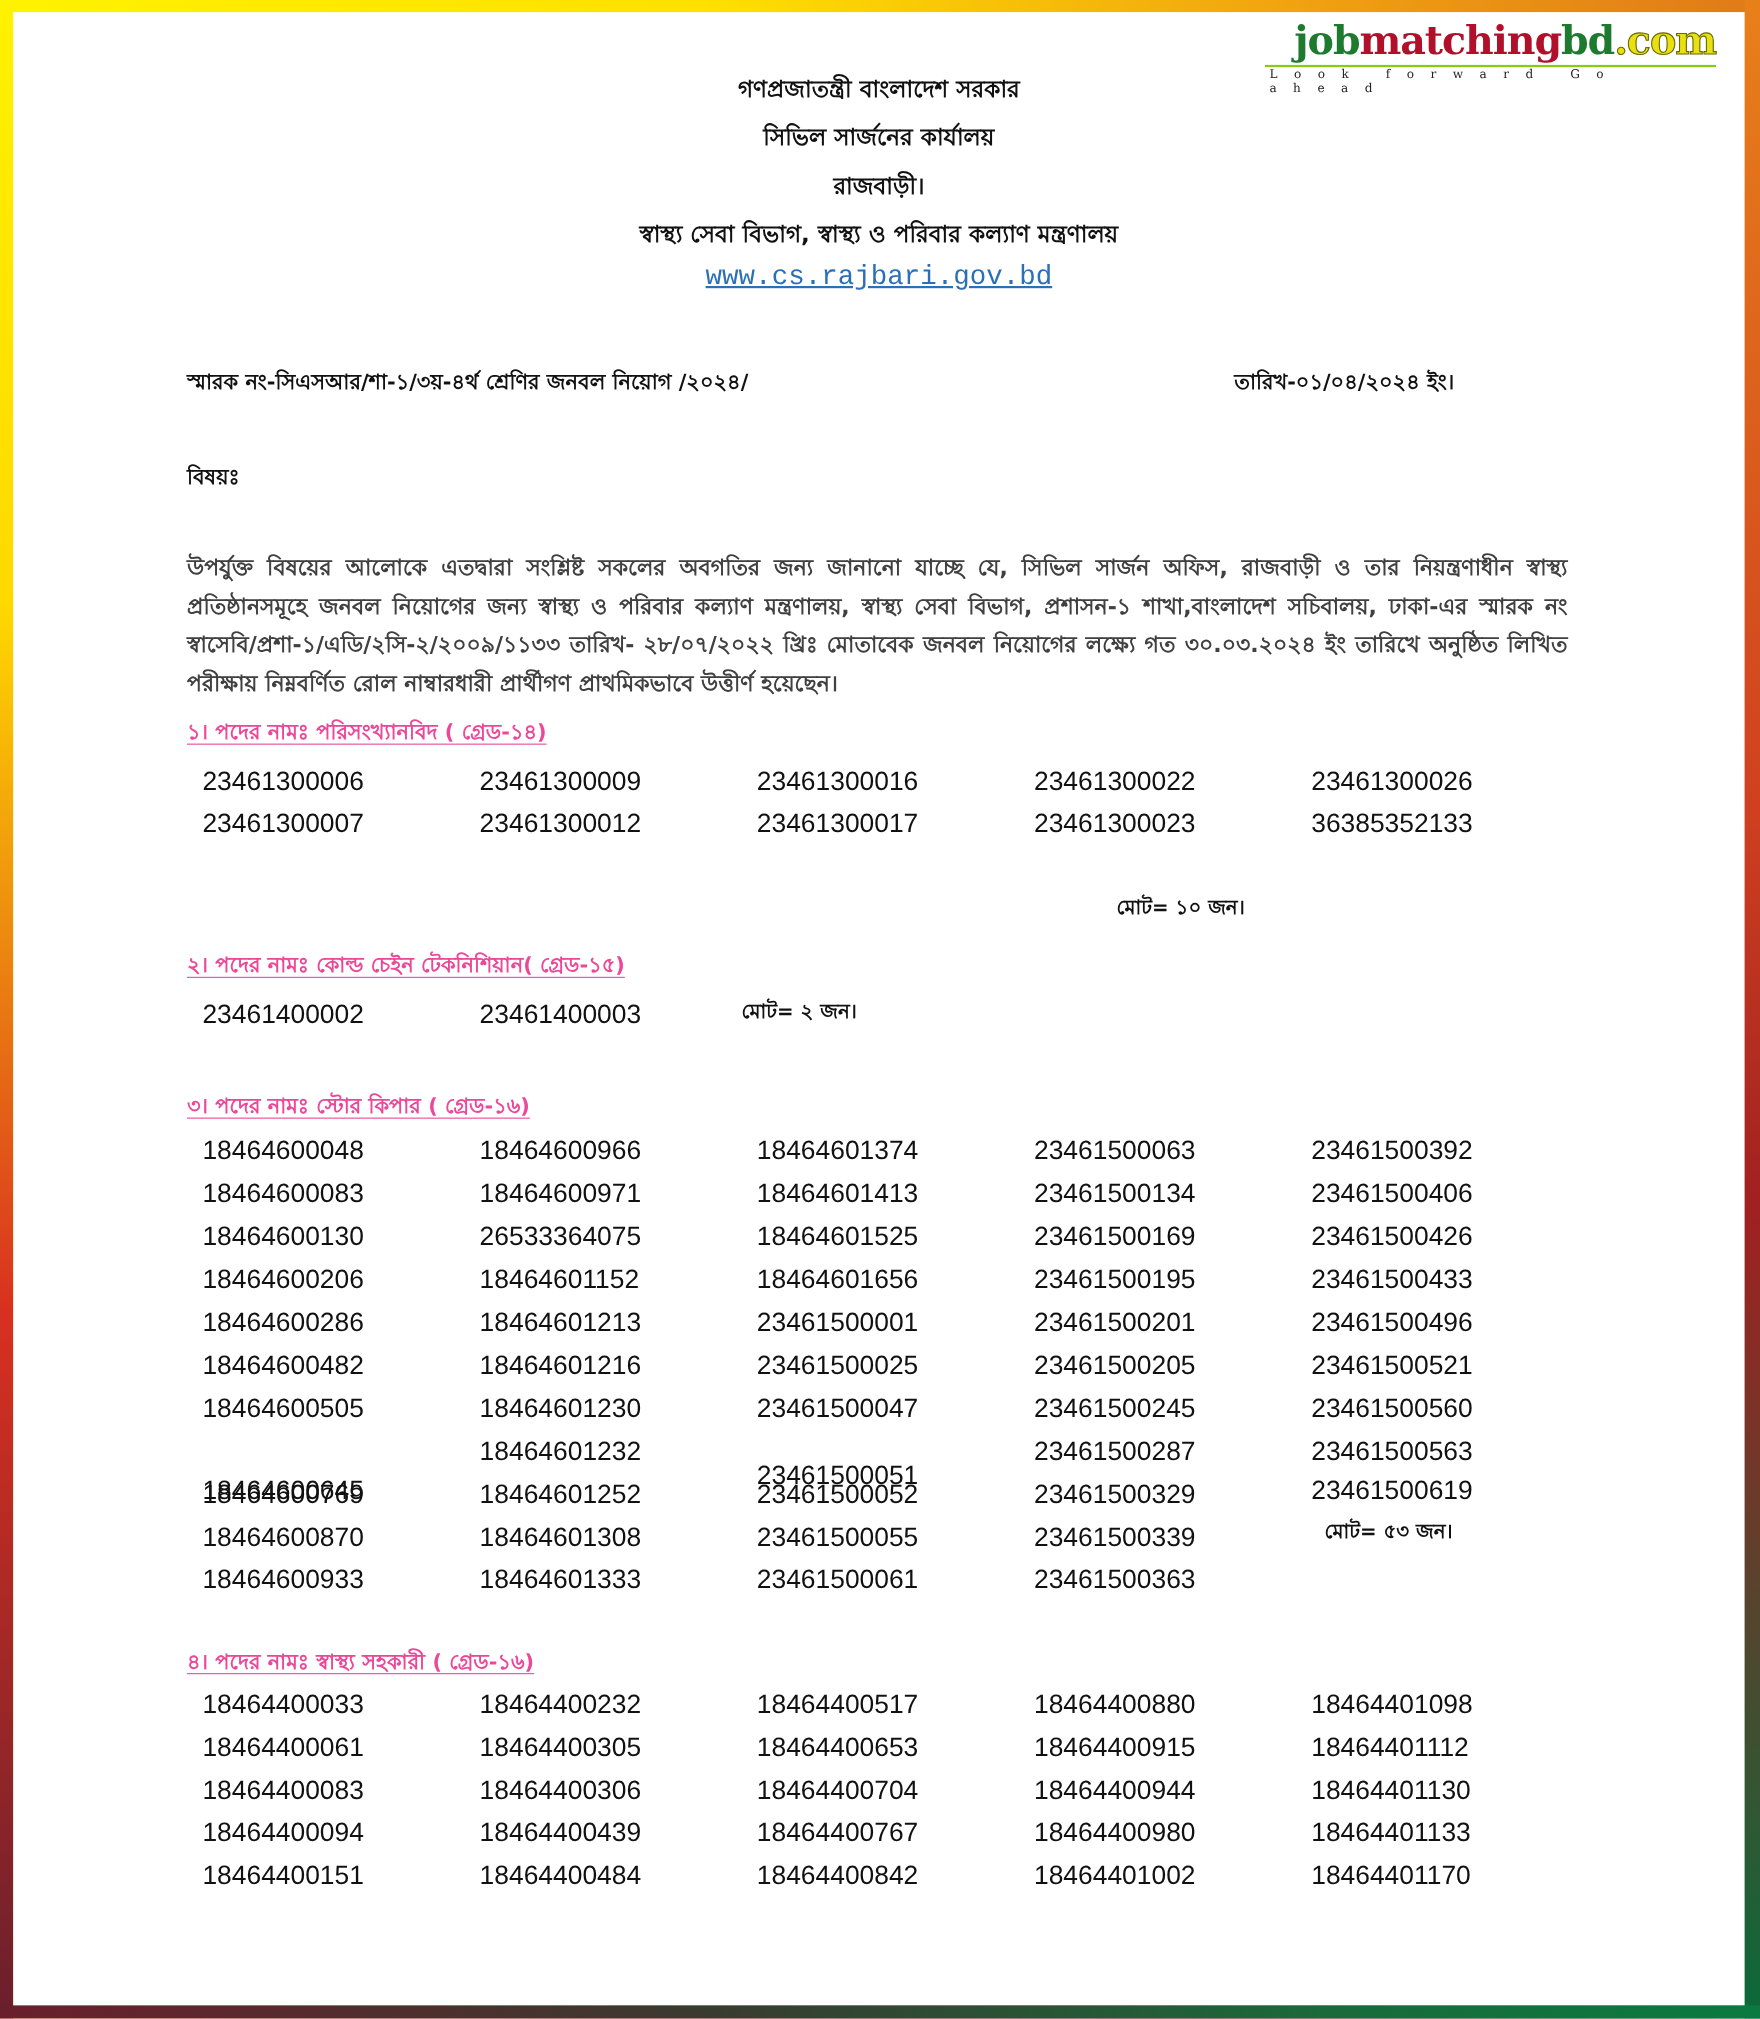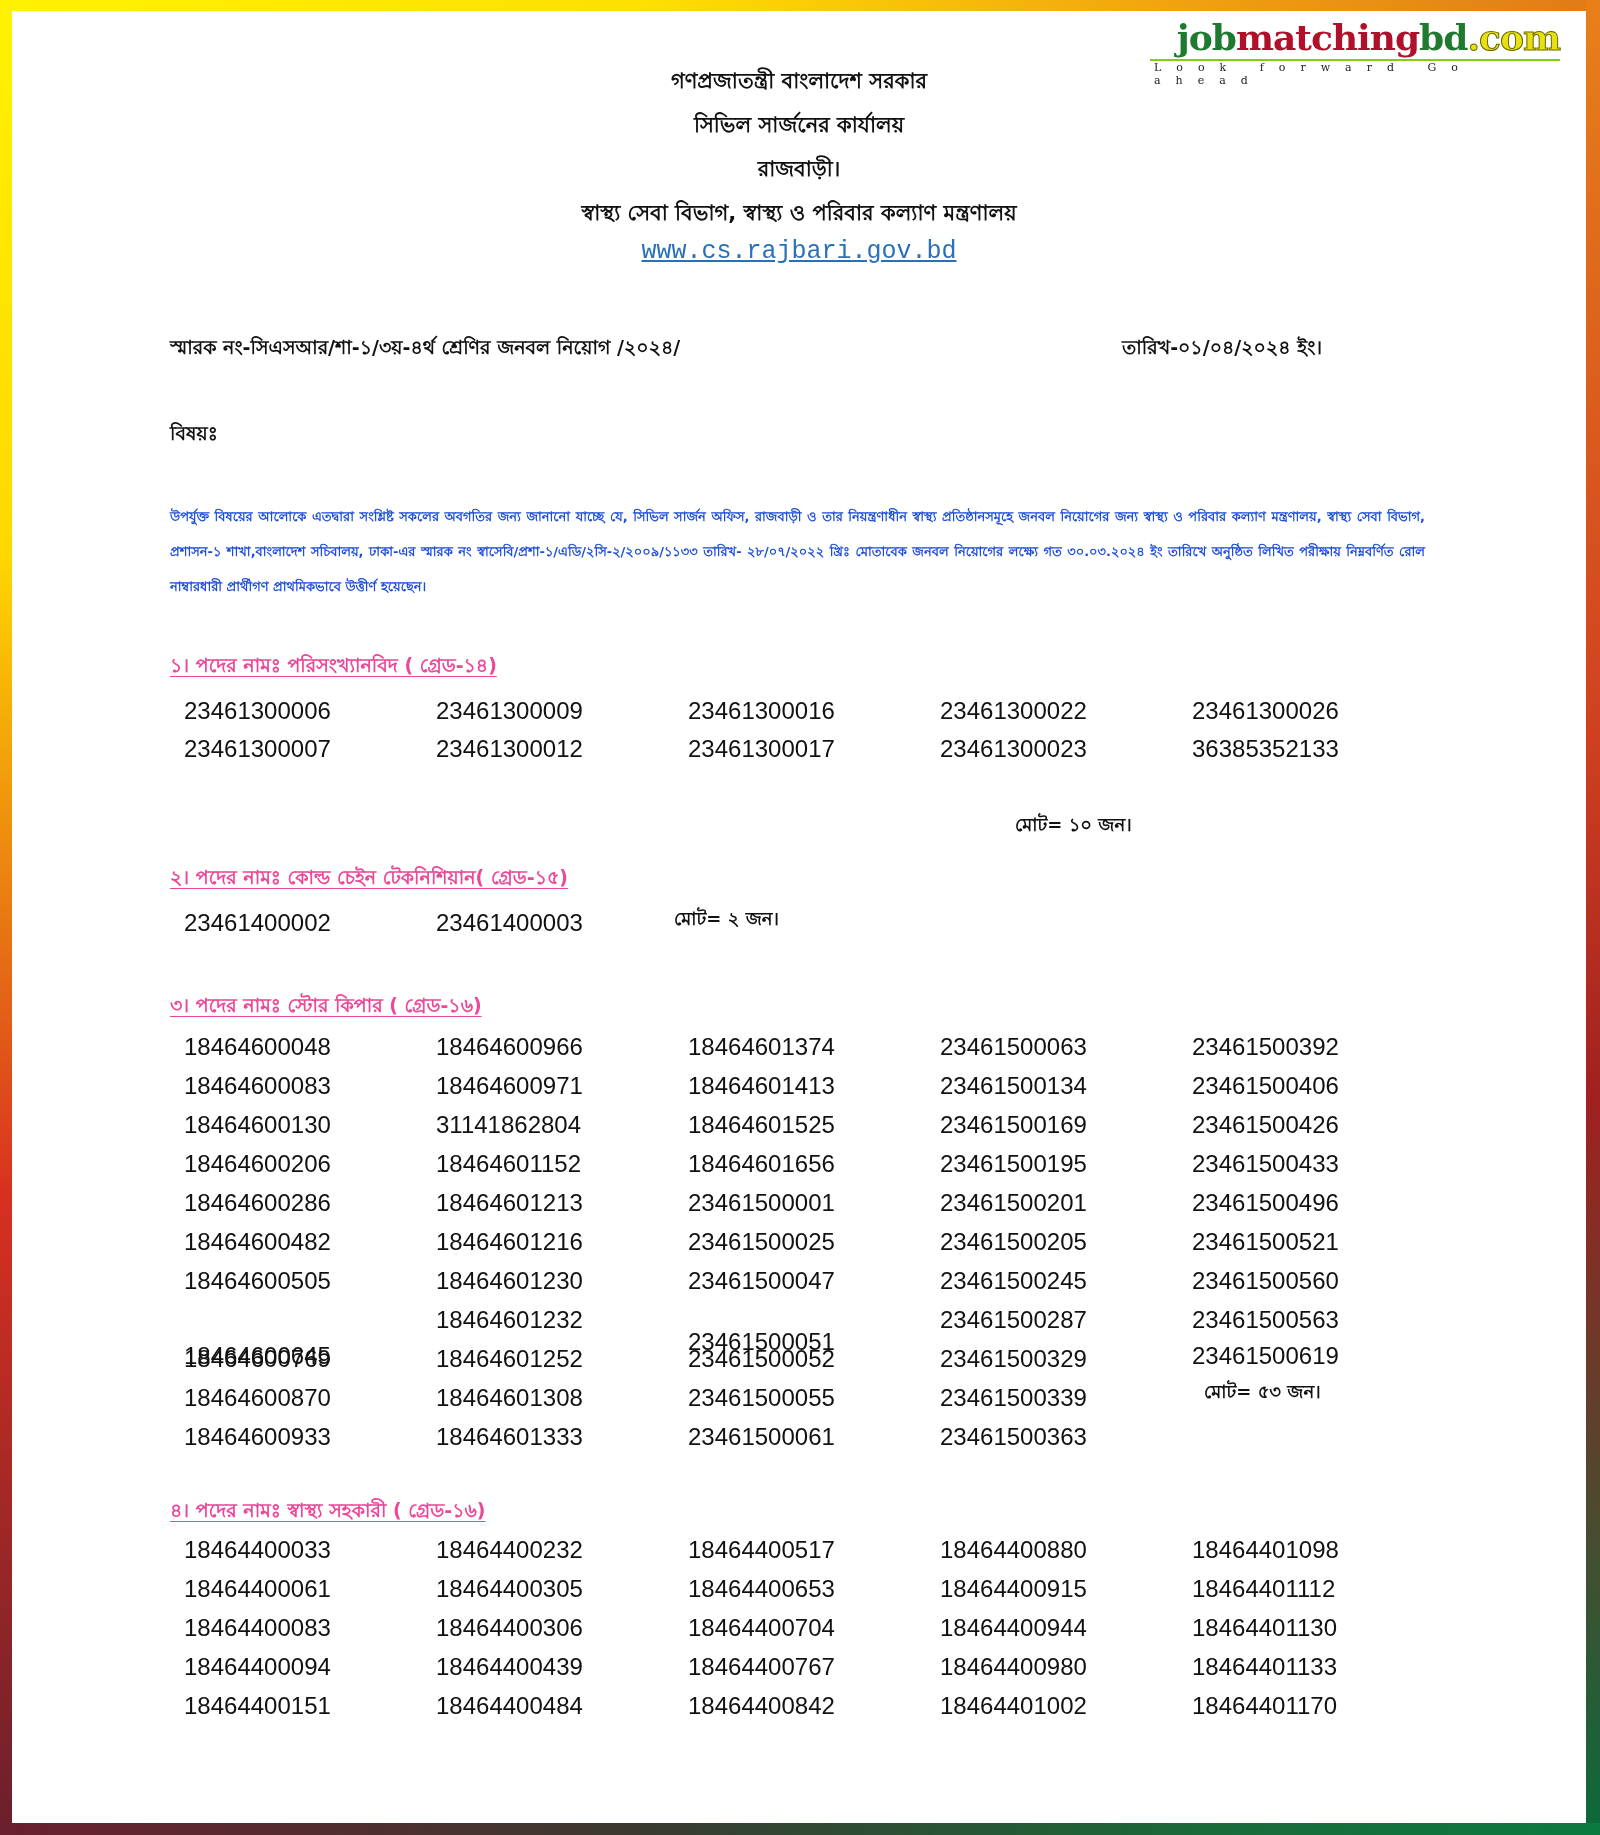--- a/index.html
+++ b/index.html
@@ -47,21 +47,21 @@
     .header { position: absolute; left: 0; width: 1574px; text-align: center; color: #111; }
     .h-line { font-size: 21px; font-weight: bold; position: absolute; left: 0; width: 100%; text-align: center; }
     .h-url {
       position: absolute; left: 0; width: 100%; text-align: center;
       font-family: Liberation Mono, monospace; font-size: 25px; color: #2a70b8; text-decoration: underline;
     }
     .memo { position: absolute; left: 158px; top: 322px; font-size: 19px; font-weight: bold; color: #111; }
     .date { position: absolute; left: 1110px; top: 322px; font-size: 19px; font-weight: bold; color: #111; }
     .subject-label { position: absolute; left: 158px; top: 408px; font-size: 19px; font-weight: bold; color: #111; }
     .subject-text { position: absolute; left: 251px; top: 408px; width: 1080px; font-size: 19px; font-weight: bold; color: #111; line-height: 31px; }
-    .body-para { position: absolute; left: 158px; top: 488px; width: 1255px; font-size: 13px; font-weight: bold; color: #1d4ed8; line-height: 35px; text-align: justify; }
+    .body-para { position: absolute; left: 158px; top: 488px; width: 1255px; font-size: 20px; font-weight: bold; color: #404040; line-height: 35px; text-align: justify; }
     .section-title {
       position: absolute; left: 158px; font-size: 19px; font-weight: bold; color: #ec4899;
       text-decoration: underline; text-underline-offset: 4px;
     }
     .roll {
       position: absolute; font-family: "Liberation Sans", sans-serif; font-size: 24px; color: #111;
       white-space: nowrap;
     }
     .total { position: absolute; font-size: 18px; font-weight: bold; color: #111; white-space: nowrap; }
   </style>
@@ -125,21 +125,21 @@
     <div class="roll" style="left:928px;top:1022px;">23461500063</div>
     <div class="roll" style="left:1180px;top:1022px;">23461500392</div>
 
     <div class="roll" style="left:172px;top:1061px;">18464600083</div>
     <div class="roll" style="left:424px;top:1061px;">18464600971</div>
     <div class="roll" style="left:676px;top:1061px;">18464601413</div>
     <div class="roll" style="left:928px;top:1061px;">23461500134</div>
     <div class="roll" style="left:1180px;top:1061px;">23461500406</div>
 
     <div class="roll" style="left:172px;top:1100px;">18464600130</div>
-    <div class="roll" style="left:424px;top:1100px;">31141862804</div>
+    <div class="roll" style="left:424px;top:1100px;">26533364075</div>
     <div class="roll" style="left:676px;top:1100px;">18464601525</div>
     <div class="roll" style="left:928px;top:1100px;">23461500169</div>
     <div class="roll" style="left:1180px;top:1100px;">23461500426</div>
 
     <div class="roll" style="left:172px;top:1139px;">18464600206</div>
     <div class="roll" style="left:424px;top:1139px;">18464601152</div>
     <div class="roll" style="left:676px;top:1139px;">18464601656</div>
     <div class="roll" style="left:928px;top:1139px;">23461500195</div>
     <div class="roll" style="left:1180px;top:1139px;">23461500433</div>
 

